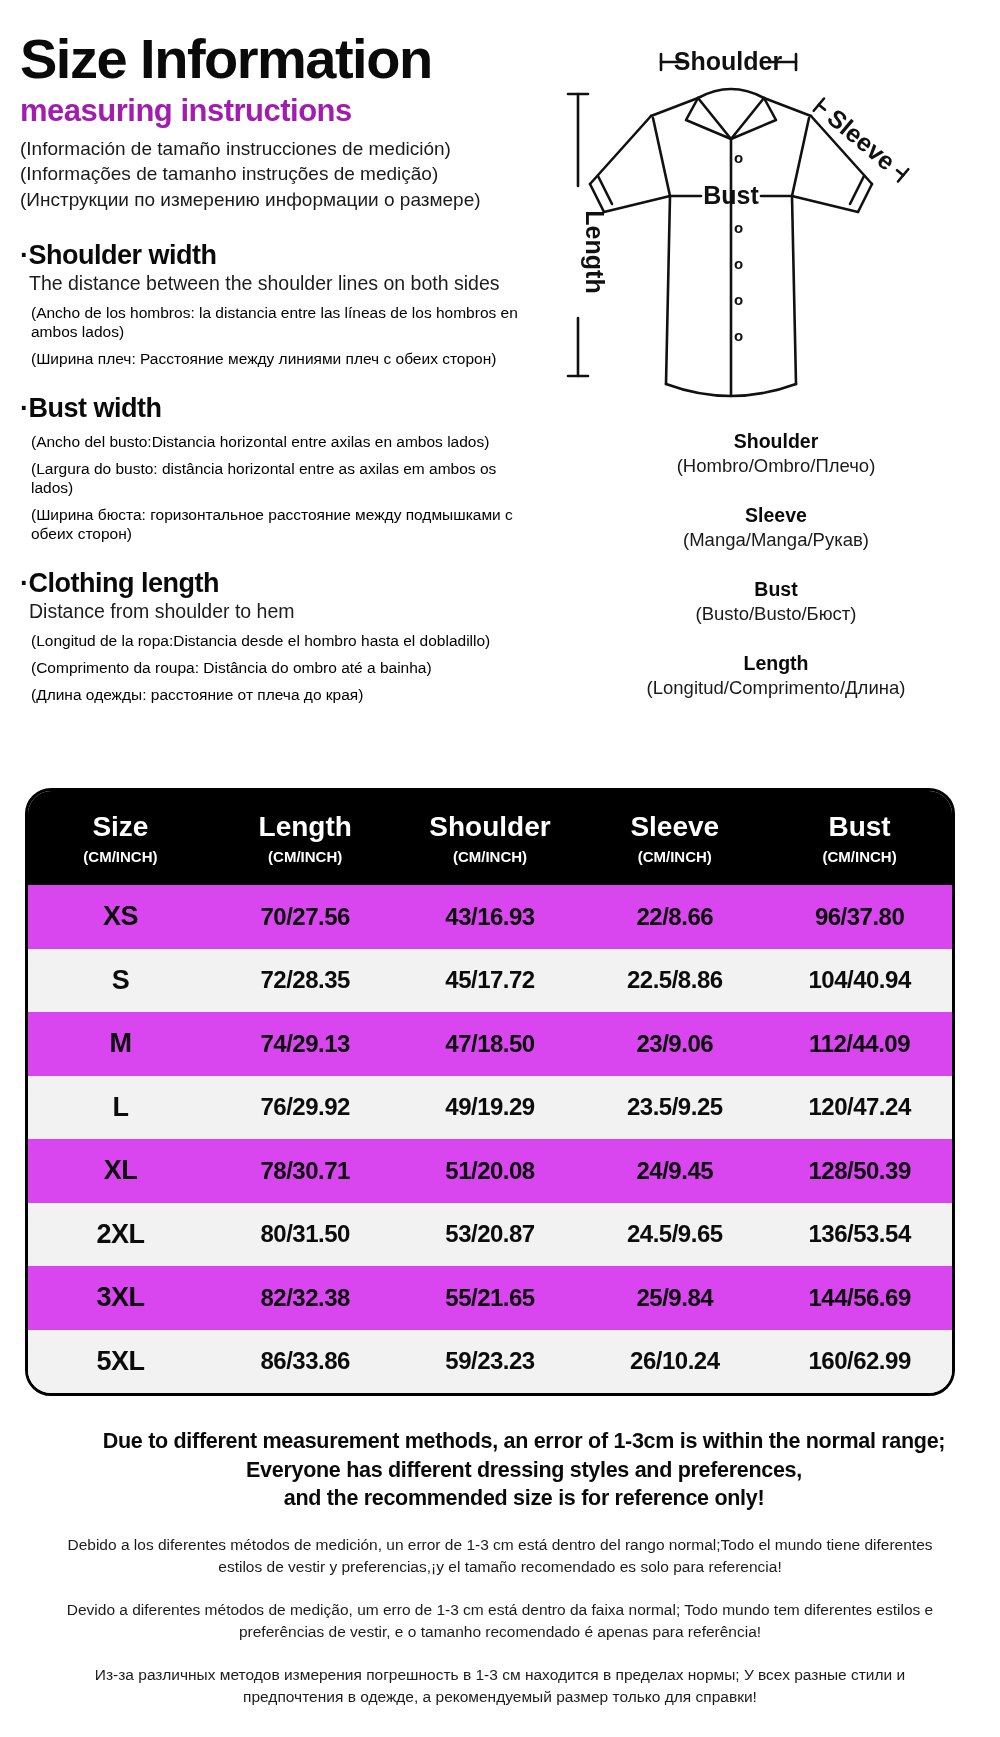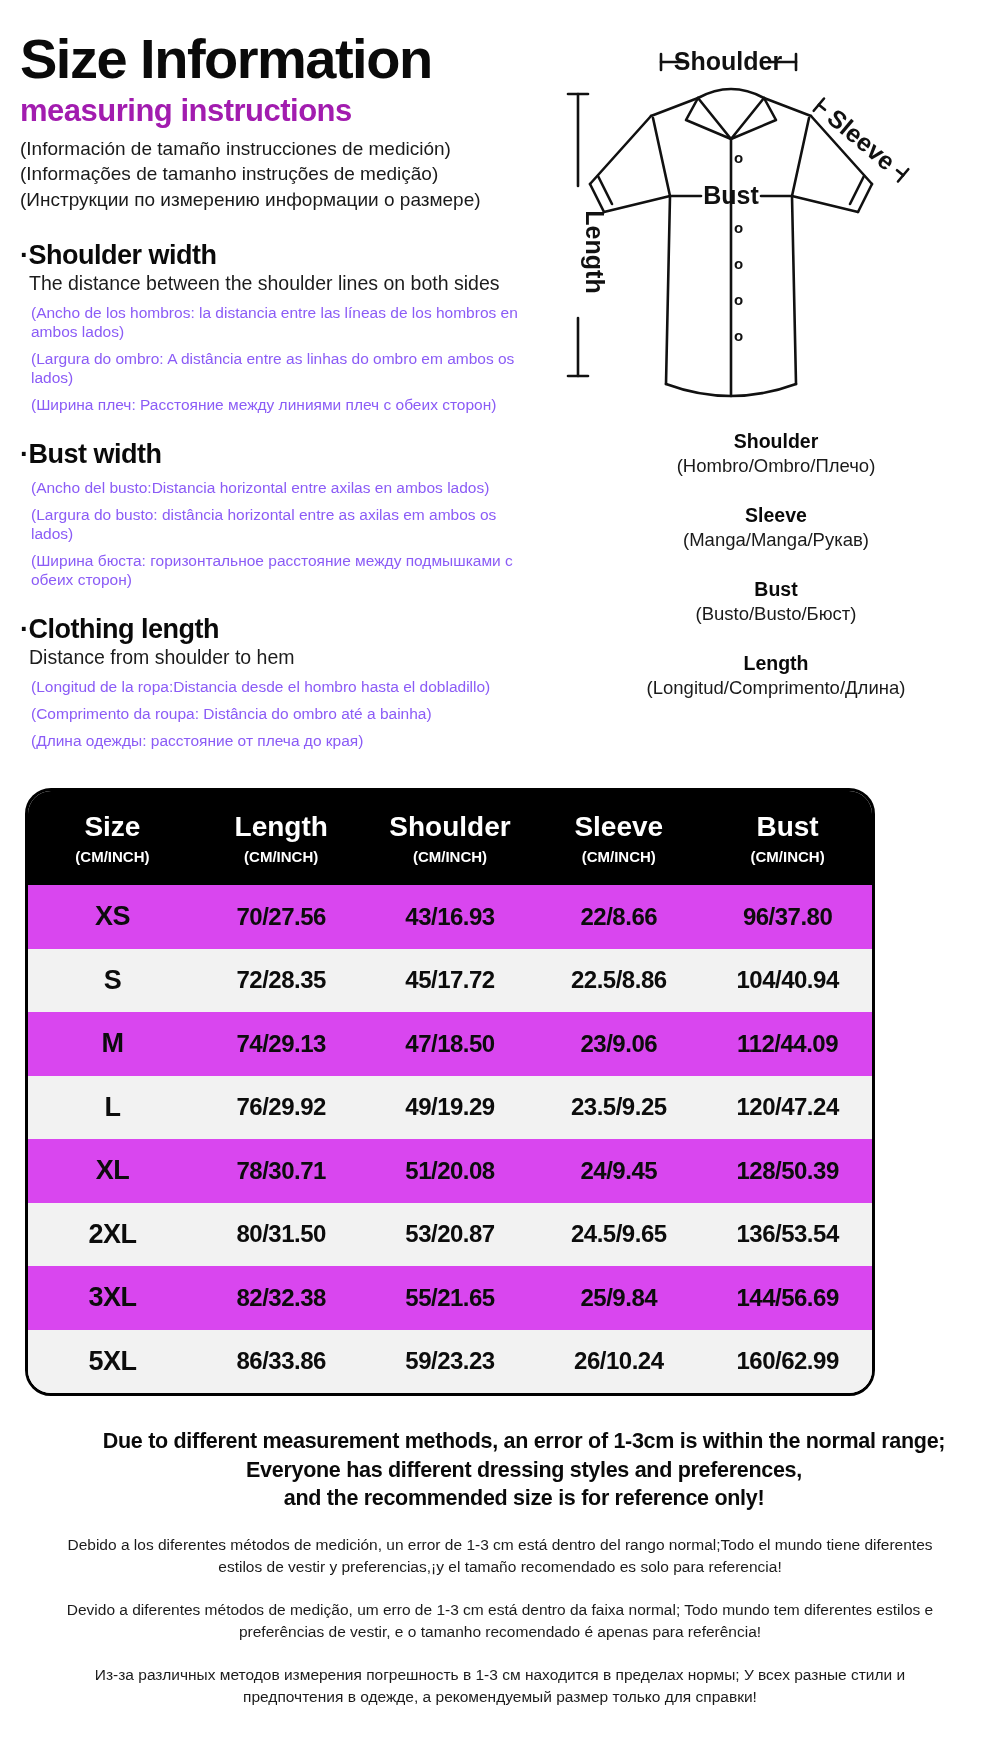--- a/index.html
+++ b/index.html
@@ -17,32 +17,32 @@
   .right-col { width: 448px; padding-top: 36px; text-align: center; }
 
   .title { font-size: 56px; font-weight: 700; letter-spacing: -1.5px; line-height: 1.05; color: #0a0a0a; }
   .subtitle { font-size: 31px; font-weight: 700; letter-spacing: -0.5px; margin-top: 4px; color: #a21caf; }
   .title-trans { font-size: 19px; line-height: 23.5px; margin-top: 2px; color: #1a1a1a; }
   .title-trans-group { margin-top: 8px; }
 
   .sec { margin-top: 25px; }
   .sec-title { font-size: 27px; font-weight: 700; color: #0a0a0a; letter-spacing: -0.5px; }
   .sec-desc { font-size: 19.5px; color: #1c1c1c; margin: 1px 0 2px 9px; }
-  .sec-trans { font-size: 15.5px; line-height: 19px; color: #8b5cf6; margin: 8px 0 0 11px; max-width: 505px; }
+  .sec-trans { font-size: 15.5px; line-height: 19px; color: #000000; margin: 8px 0 0 11px; max-width: 505px; }
 
   
   .shirt-svg { display: block; margin: 0 auto; }
   .legend { margin-top: 26px; }
   .legend-item { margin-bottom: 27px; }
   .legend-name { font-size: 19.5px; font-weight: 700; color: #0a0a0a; }
   .legend-trans { font-size: 18.5px; color: #1a1a1a; margin-top: 2px; }
 
   
   .size-table {
-    margin: 0 25px; width: 850px;
+    margin: 0 25px; width: 930px;
     border: 3px solid #000; border-radius: 26px; overflow: hidden;
     background: #fff;
   }
   .thead {
     background: #000; color: #fff; height: 94px;
     display: grid; grid-template-columns: repeat(5, 1fr);
     align-content: center;
   }
   .th { text-align: center; }
   .th-label { font-size: 28px; font-weight: 700; }
@@ -74,21 +74,20 @@
       <div class="title-trans-group">
         <div class="title-trans">(Información de tamaño instrucciones de medición)</div>
         <div class="title-trans">(Informações de tamanho instruções de medição)</div>
         <div class="title-trans">(Инструкции по измерению информации о размере)</div>
       </div>
 
       <div class="sec" style="margin-top:29px">
         <h3 class="sec-title">·Shoulder width</h3>
         <p class="sec-desc">The distance between the shoulder lines on both sides</p>
         <p class="sec-trans">(Ancho de los hombros: la distancia entre las líneas de los hombros en ambos lados)</p>
-        <p class="sec-trans">(Largura do ombro: A distância entre as linhas do ombro em ambos os lados)</p>
         <p class="sec-trans">(Ширина плеч: Расстояние между линиями плеч с обеих сторон)</p>
       </div>
 
       <div class="sec">
         <h3 class="sec-title">·Bust width</h3>
         <p class="sec-trans">(Ancho del busto:Distancia horizontal entre axilas en ambos lados)</p>
         <p class="sec-trans">(Largura do busto: distância horizontal entre as axilas em ambos os lados)</p>
         <p class="sec-trans">(Ширина бюста: горизонтальное расстояние между подмышками с обеих сторон)</p>
       </div>
 

